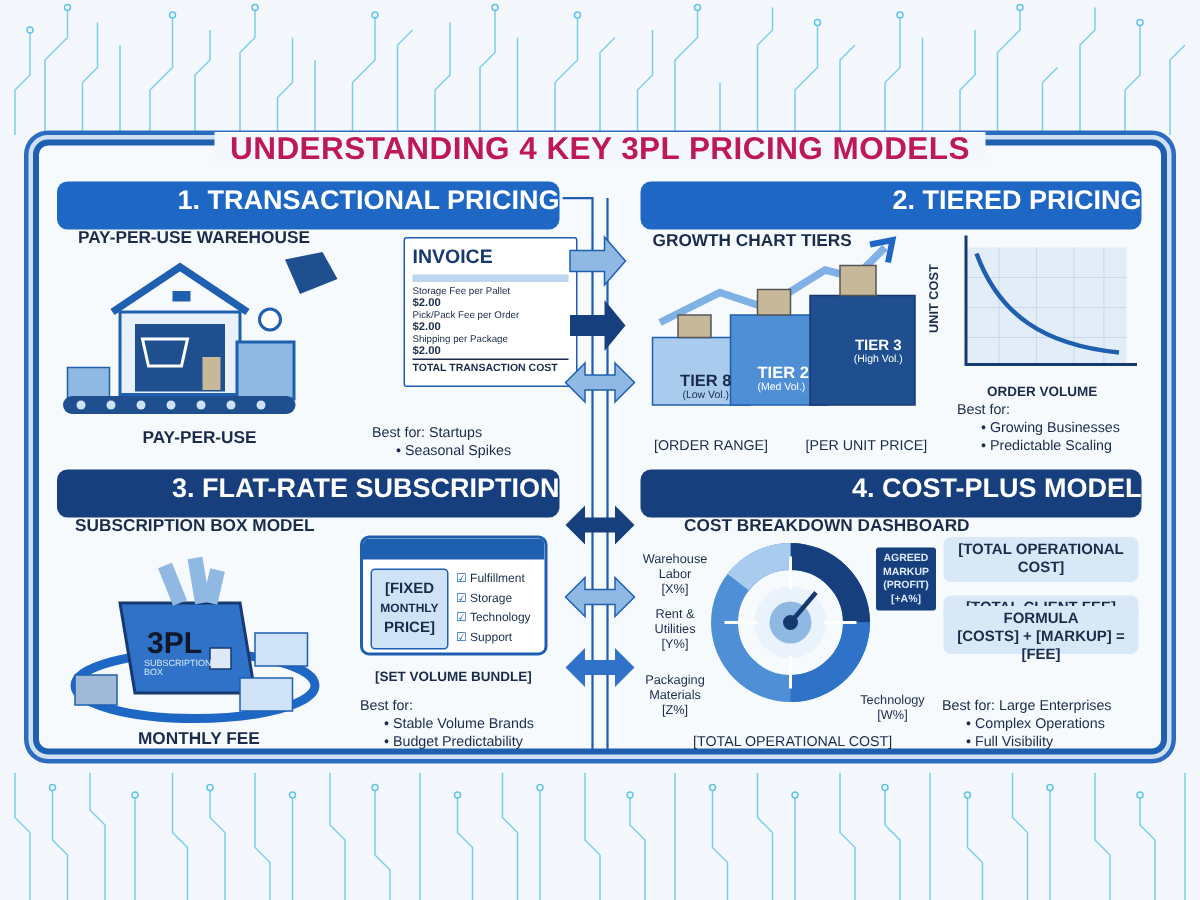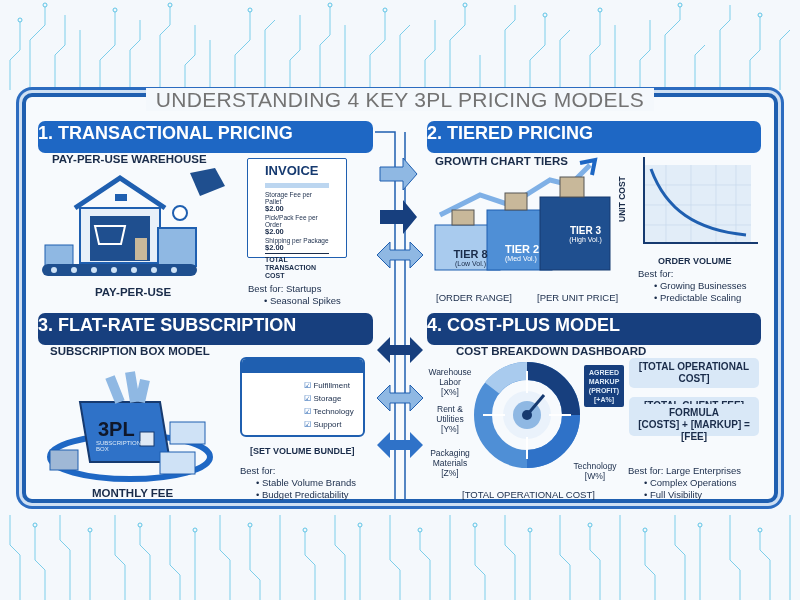--- a/index.html
+++ b/index.html
@@ -1,28 +1,28 @@
 <!DOCTYPE html>
 <html><head>
 <meta charset="utf-8">
 <style>
   * { box-sizing: border-box; margin: 0; padding: 0; }
   body { width: 800px; height: 600px; overflow: hidden; background: #f4f8fc; font-family: "Liberation Sans", sans-serif; position: relative; }
   .circuit { position: absolute; left: 0; width: 800px; }
   .frame { position: absolute; left: 22px; top: 93px; width: 756px; height: 410px; border: 4px solid #1f5fb0; border-radius: 10px; background: #f7fafd; box-shadow: 0 0 0 3px #cfe0f3, 0 0 0 6px #2c6cc0; }
   .title { position: absolute; top: 88px; left: 0; width: 800px; text-align: center; }
-  .title span { background: #f4f8fc; padding: 0 10px; font-size: 21px; font-weight: normal; color: #737373; letter-spacing: 0.3px; }
+  .title span { background: #f4f8fc; padding: 0 10px; font-size: 21px; font-weight: bold; color: #be185d; letter-spacing: 0.3px; }
   .panel { position: absolute; }
-  .ph { height: 32px; border-radius: 7px; color: #fff; font-weight: bold; font-size: 18px; text-align: left; line-height: 24px; }
+  .ph { height: 32px; border-radius: 7px; color: #fff; font-weight: bold; font-size: 18px; text-align: right; line-height: 24px; }
   .ph.light { background: #1e67c4; }
   .ph.dark { background: #173f7e; }
   .sub { font-weight: bold; font-size: 11.5px; color: #1a2c4a; position: absolute; }
   .txt { position: absolute; font-size: 10px; color: #1a2c4a; }
   .bold { font-weight: bold; }
-  .invoice { position: absolute; left: 247px; top: 158px; width: 100px; height: 100px; background: #fff; border: 1.5px solid #1f5fb0; border-radius: 2px; padding: 4px 17px; }
+  .invoice { position: absolute; left: 269px; top: 158px; width: 116px; height: 100px; background: #fff; border: 1.5px solid #1f5fb0; border-radius: 2px; padding: 4px 5px; }
   .invoice h4 { font-size: 13px; color: #163a70; margin-bottom: 5px; }
   .invoice .bar { height: 5px; background: #bcd6f0; margin-bottom: 3px; }
   .inv-row { display: flex; justify-content: space-between; font-size: 6.5px; color: #1a2c4a; line-height: 7px; margin-bottom: 2px; flex-direction: column; }
   .inv-row b { font-size: 7.5px; }
   .inv-total { border-top: 1px solid #1a2c4a; margin-top: 2px; padding-top: 2px; font-size: 7px; font-weight: bold; color: #1a2c4a; line-height: 8px; }
   .calendar { position: absolute; left: 240px; top: 357px; width: 125px; height: 80px; border: 2px solid #1f5fb0; border-radius: 6px; background: #fff; overflow: hidden; }
   .calendar .cal-top { height: 14px; background: #1f5fb0; }
   .fixed { position: absolute; left: 5px; top: 20px; width: 52px; height: 54px; background: #cfe2f6; border: 1px solid #1f5fb0; border-radius: 3px; text-align: center; font-weight: bold; font-size: 10px; color: #1a2c4a; padding-top: 6px; line-height: 13px; }
   .checks { position: absolute; left: 62px; top: 20px; font-size: 8px; color: #1a2c4a; line-height: 13px; }
   .checks div:before { content: "☑ "; color: #1f5fb0; }
@@ -246,20 +246,25 @@
   <rect x="130" y="60" width="35" height="22" fill="#cfe2f6" stroke="#1f5fb0"></rect>
   <rect x="10" y="88" width="28" height="20" fill="#9fb8d6" stroke="#1f5fb0"></rect>
   <rect x="120" y="90" width="35" height="22" fill="#cfe2f6" stroke="#1f5fb0"></rect>
 </svg>
 <div class="txt bold" style="left:98px;top:418px;font-size:20px;color:#0f172a">3PL</div>
 <div class="txt" style="left:96px;top:440px;font-size:6px;color:#dce9f7;width:40px">SUBSCRIPTION BOX</div>
 <div class="sub" style="left:92px;top:487px">MONTHLY FEE</div>
 
 <div class="calendar">
   <div class="cal-top"></div>
+  <div class="fixed">
+    <div>[FIXED</div>
+    <div style="font-size:8px">MONTHLY</div>
+    <div>PRICE]</div>
+  </div>
   <div class="checks">
     <div>Fulfillment</div>
     <div>Storage</div>
     <div>Technology</div>
     <div>Support</div>
   </div>
 </div>
 <div class="txt bold" style="left:250px;top:446px;font-size:9px">[SET VOLUME BUNDLE]</div>
 <div class="bestfor" style="left:240px;top:465px">
   <div>Best for:</div>

